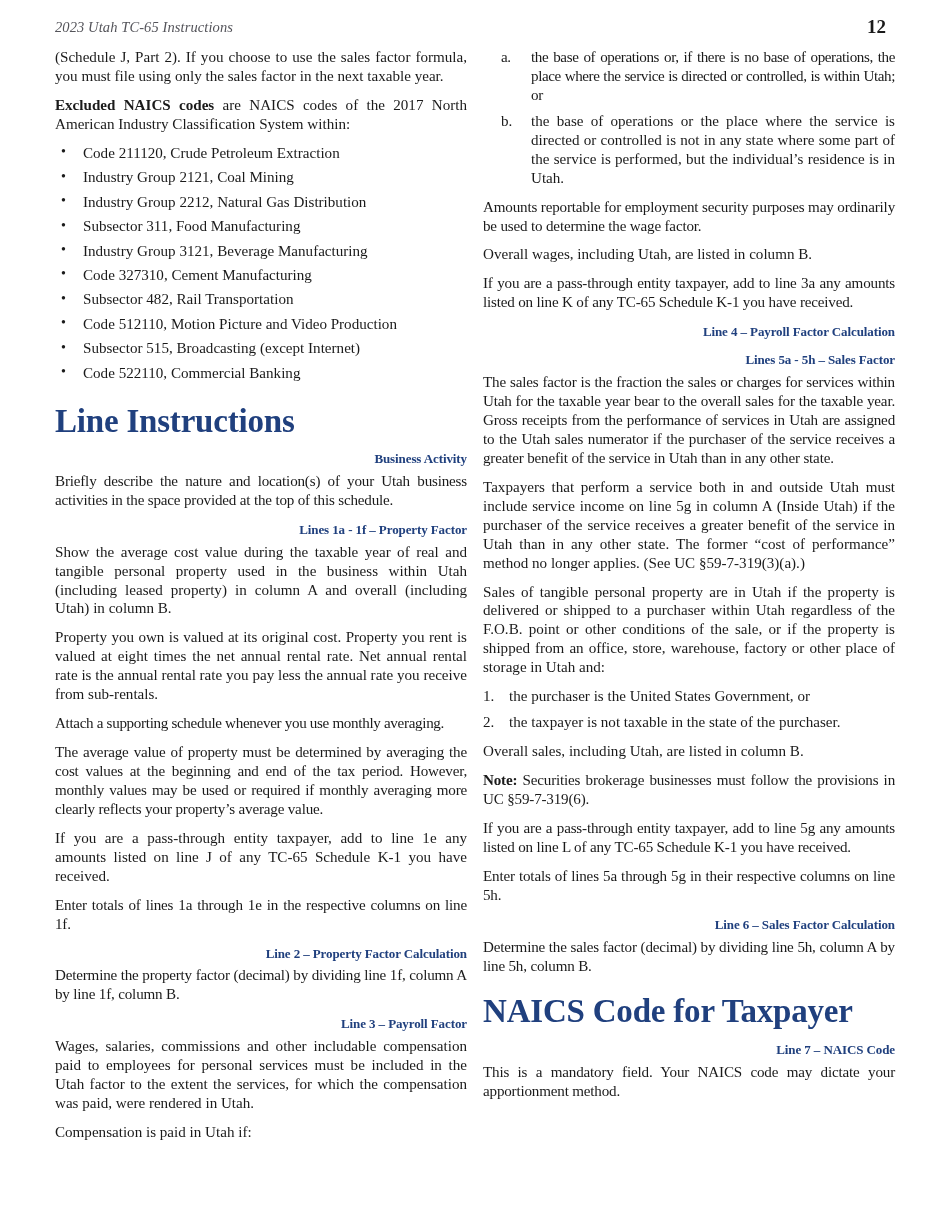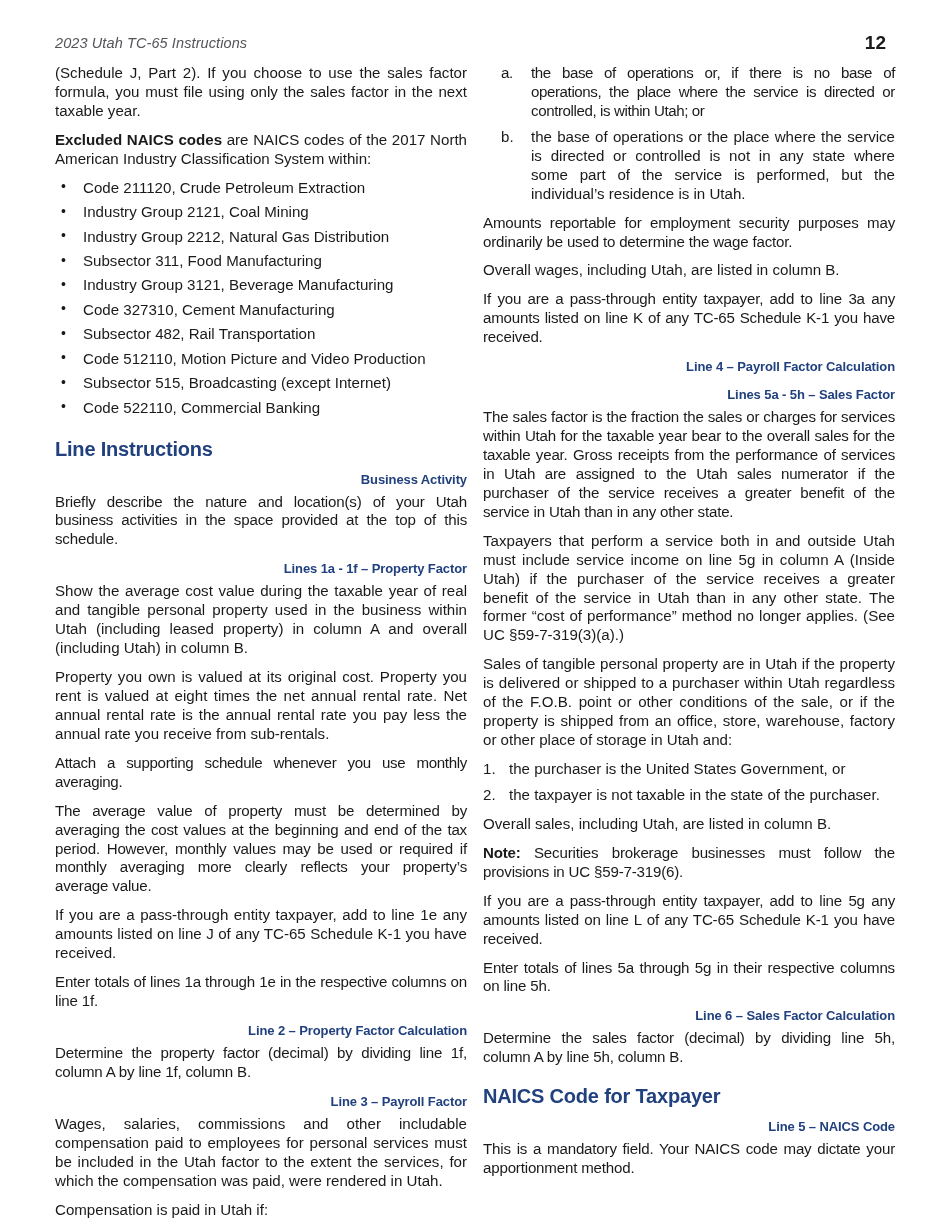--- a/index.html
+++ b/index.html
@@ -14,21 +14,22 @@
     font-family: "Liberation Sans", sans-serif;
     color: #1a1a1a;
     position: relative;
     overflow: hidden;
   }
 
   .page {
     position: relative;
     width: 950px;
     height: 1230px;
-    padding: 32px 50px 20px 55px;
+    padding: 16px 50px 20px 55px;
+    font-family: Liberation Serif, serif;
   }
 
   
   .runhead {
     position: relative;
     height: 30px;
     margin-bottom: 2px;
   }
   .runhead-title {
     position: absolute;
@@ -66,21 +67,21 @@
     line-height: 1.255;
     text-align: justify;
     text-justify: inter-word;
     hyphens: none;
   }
   p.body.tight { letter-spacing: -0.32px; }
   p.body.tight2 { letter-spacing: -0.18px; }
 
   h1.sec {
     margin: 18px 0 6px 0;
-    font-size: 20px;
+    font-size: 33px;
     font-weight: bold;
     color: #20407e;
     letter-spacing: -0.2px;
     line-height: 1.1;
   }
   h1.sec.first { margin-top: 20px; }
 
   h2.sub {
     margin: 13px 0 5px 0;
     font-size: 13px;
@@ -236,19 +237,19 @@
       <p class="body tight2"><strong class="lead">Note:</strong><span> Securities brokerage businesses must follow the provisions in UC §59-7-319(6).</span></p>
 
       <p class="body tight2">If you are a pass-through entity taxpayer, add to line 5g any amounts listed on line L of any TC-65 Schedule K-1 you have received.</p>
       <p class="body tight2">Enter totals of lines 5a through 5g in their respective columns on line 5h.</p>
 
       <h2 class="sub">Line 6 –  Sales Factor Calculation</h2>
       <p class="body tight2">Determine the sales factor (decimal) by dividing line 5h, column A by line 5h, column B.</p>
 
       <h1 class="sec">NAICS Code for Taxpayer</h1>
 
-      <h2 class="sub tophead">Line 5 – NAICS Code</h2>
+      <h2 class="sub tophead">Line 7 – NAICS Code</h2>
       <p class="body tight2">This is a mandatory field. Your NAICS code may dictate your apportionment method.</p>
 
     </div>
 
   </div>
 </div>
 
 </body></html>

